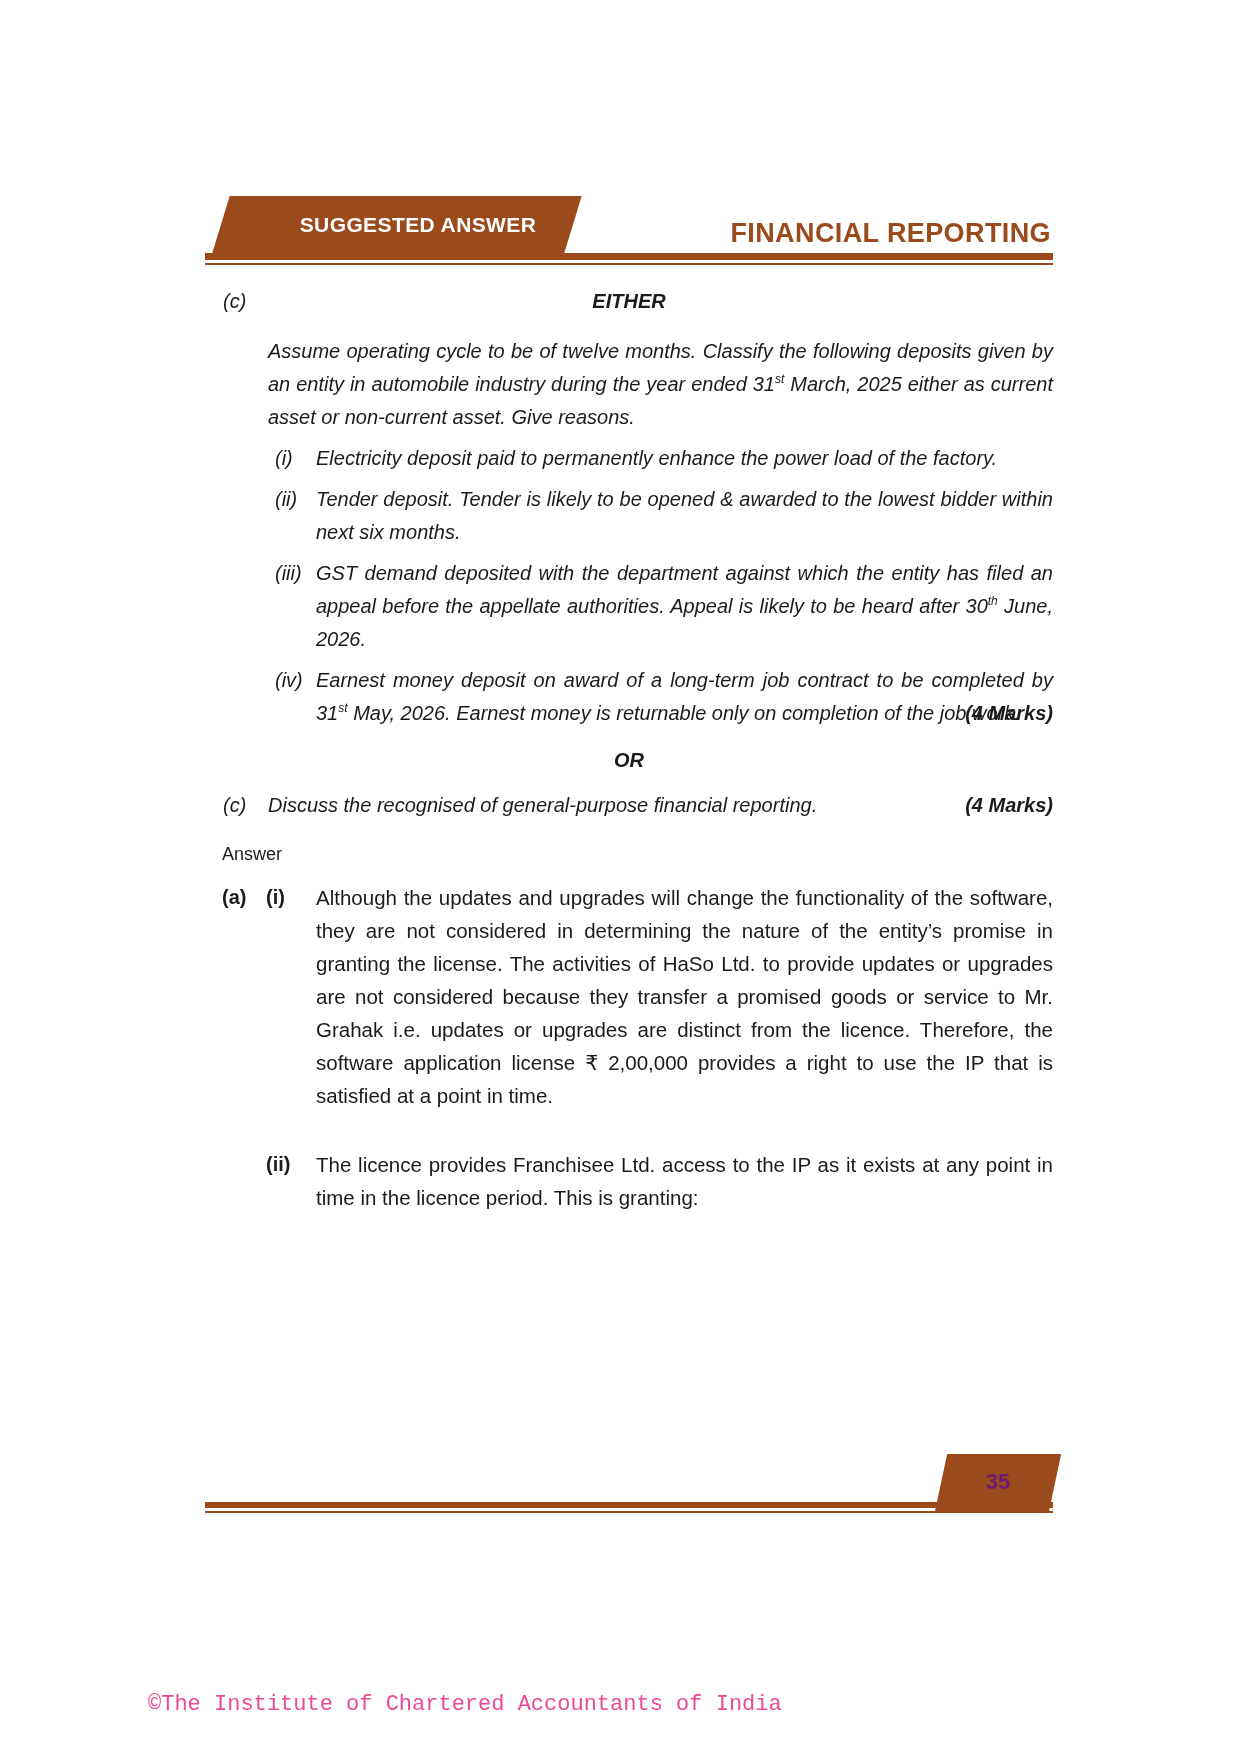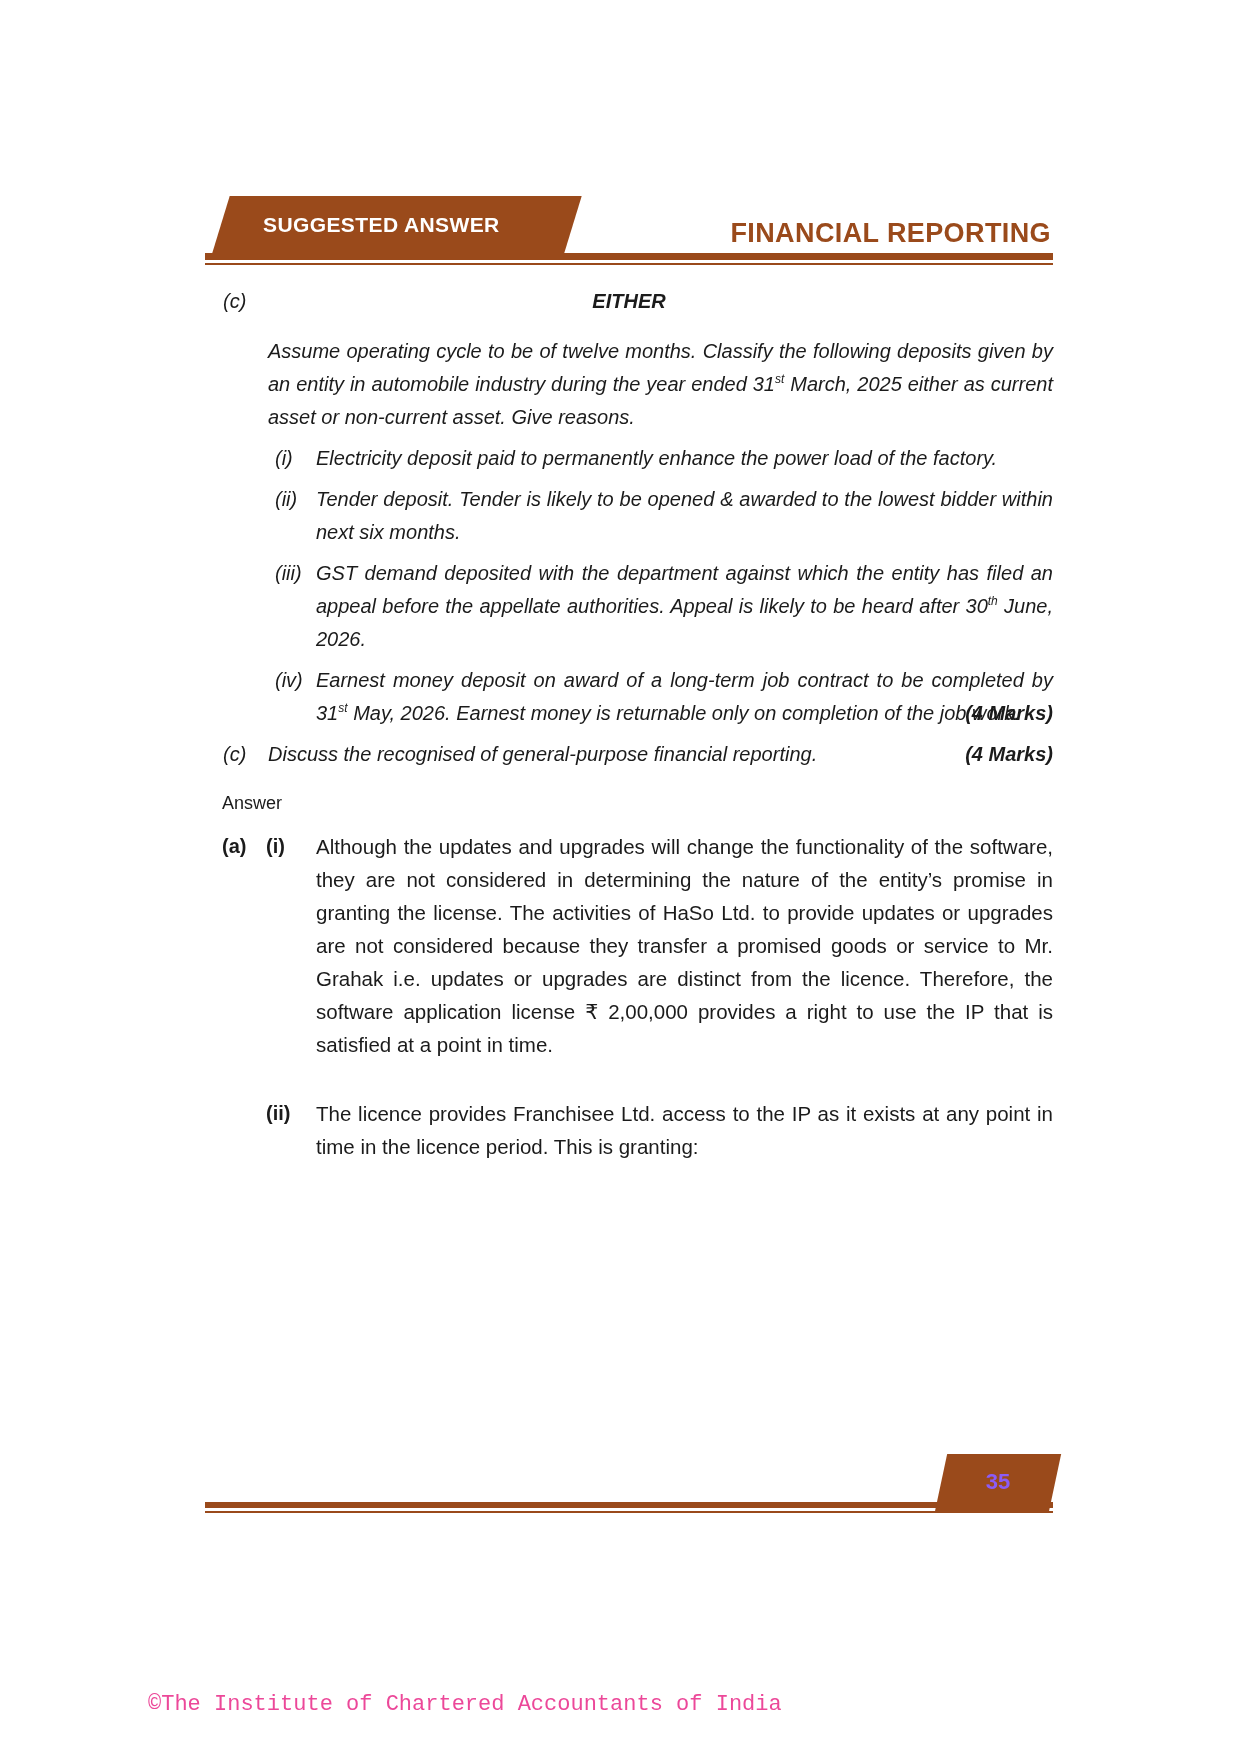--- a/index.html
+++ b/index.html
@@ -7,21 +7,21 @@
     position:relative;
     width:1241px;height:1754px;
     background:#ffffff;
     font-family:"Liberation Sans","DejaVu Sans",sans-serif;
     color:#1b1b1b;
     overflow:hidden;
   }
   .frame{position:absolute;left:205px;top:196px;width:848px;}
 
   
-  .doc-header{position:relative;height:69px;}
+  .doc-header{position:relative;height:69px;text-align:center;}
   .banner{position:relative;height:57px;width:352px;margin-left:16px;}
   .banner::before{
     content:"";position:absolute;inset:0;
     background:var(--brand);
     transform:skewX(-17deg);
   }
   .banner-label{
     position:relative;display:block;
     line-height:57px;padding-left:42px;
     color:#ffffff;font-weight:bold;font-size:21px;letter-spacing:.4px;
@@ -74,21 +74,21 @@
     border-top:6px solid var(--brand);
     border-bottom:2px solid var(--brand);
   }
   .page-badge{position:absolute;left:941px;top:1454px;width:114px;height:58px;}
   .page-badge::before{
     content:"";position:absolute;inset:0;background:var(--brand);
     transform:skewX(-12deg);
   }
   .page-badge span{
     position:relative;display:block;text-align:center;line-height:56px;
-    color:#8b5cf6;font-weight:bold;font-size:22px;
+    color:#701a75;font-weight:bold;font-size:22px;
   }
   .copyright{
     position:absolute;left:148px;top:1692px;
     font-size:22px;color:#ec4899;
     font-family:Liberation Mono, monospace;
   }
   sup{font-size:12px;line-height:0;}
 </style>
 </head>
 <body>
@@ -127,20 +127,21 @@
       <div class="q-item">
         <span class="q-marker">(iii)</span>
         <p class="q-text"><span>GST demand deposited with the department against which the entity has filed an appeal before the appellate authorities.  Appeal is likely to be heard after 30</span><sup>th</sup><span> June, 2026.</span></p>
       </div>
 
       <div class="q-item">
         <span class="q-marker">(iv)</span>
         <p class="q-text"><span>Earnest money deposit on award of a long-term job contract to be completed by 31</span><sup>st</sup><span> May, 2026.  Earnest money is returnable only on completion of the job work.</span><span class="marks marks-abs">(4 Marks)</span></p>
       </div>
 
+      <div class="center-head or-head">OR</div>
 
       <div class="alt-row">
         <span class="qlabel">(c)</span>
         <p class="alt-text"><span>Discuss the recognised of general-purpose financial reporting.</span><span class="marks marks-abs">(4 Marks)</span></p>
       </div>
 
       <h3 class="answer-heading">Answer</h3>
 
       <div class="ans-block">
         <span class="a-label">(a)</span>

